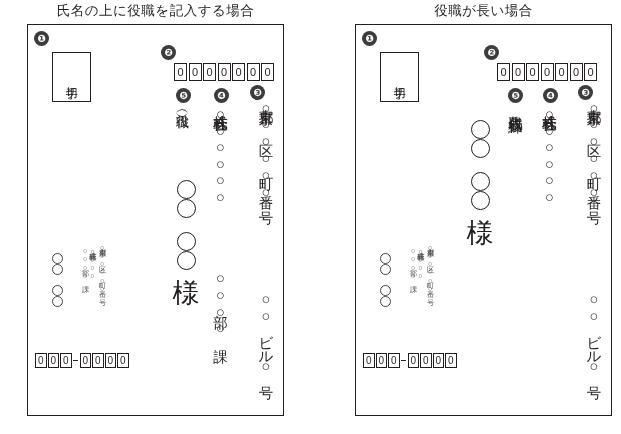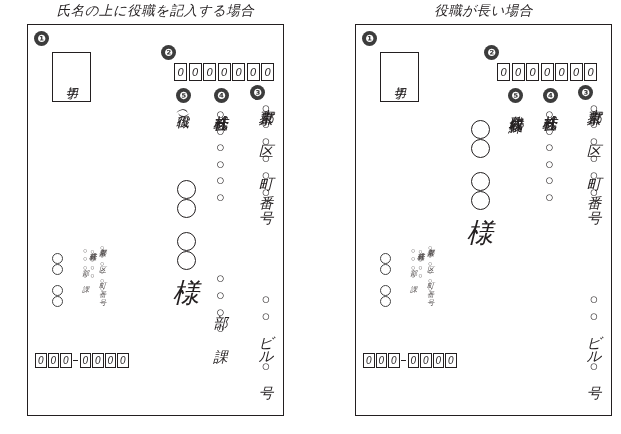--- a/index.html
+++ b/index.html
@@ -17,21 +17,20 @@
   .page {
     position: relative;
     width: 621px;
     height: 434px;
   }
   .panel {
     position: absolute;
     top: 0;
     width: 311px;
     height: 434px;
-    font-style: italic;
   }
   .panel-left  { left: 0; }
   .panel-right { left: 328px; }
 
   .panel-title {
     position: absolute;
     top: 2px;
     left: 0;
     width: 311px;
     text-align: center;

